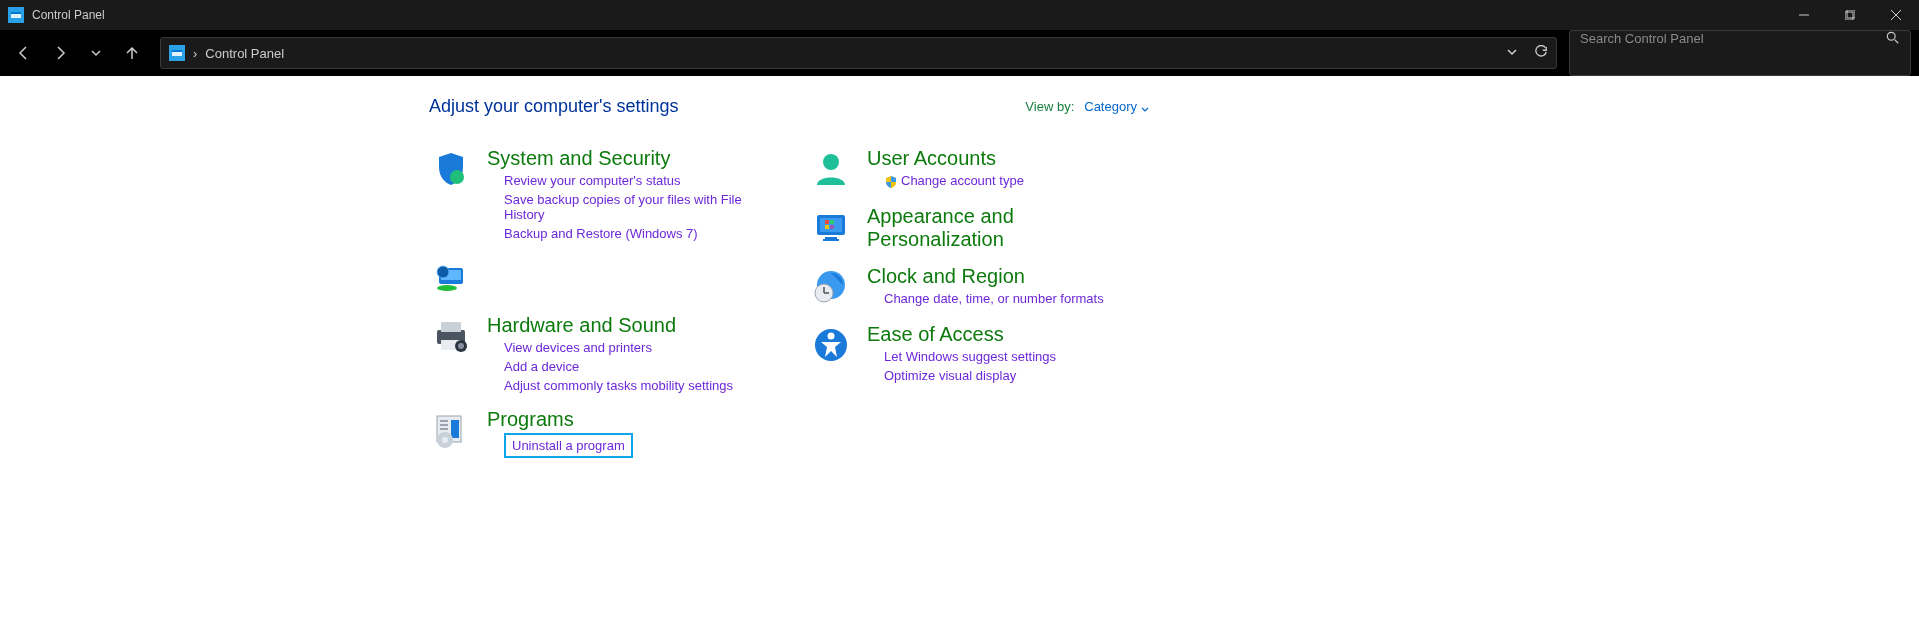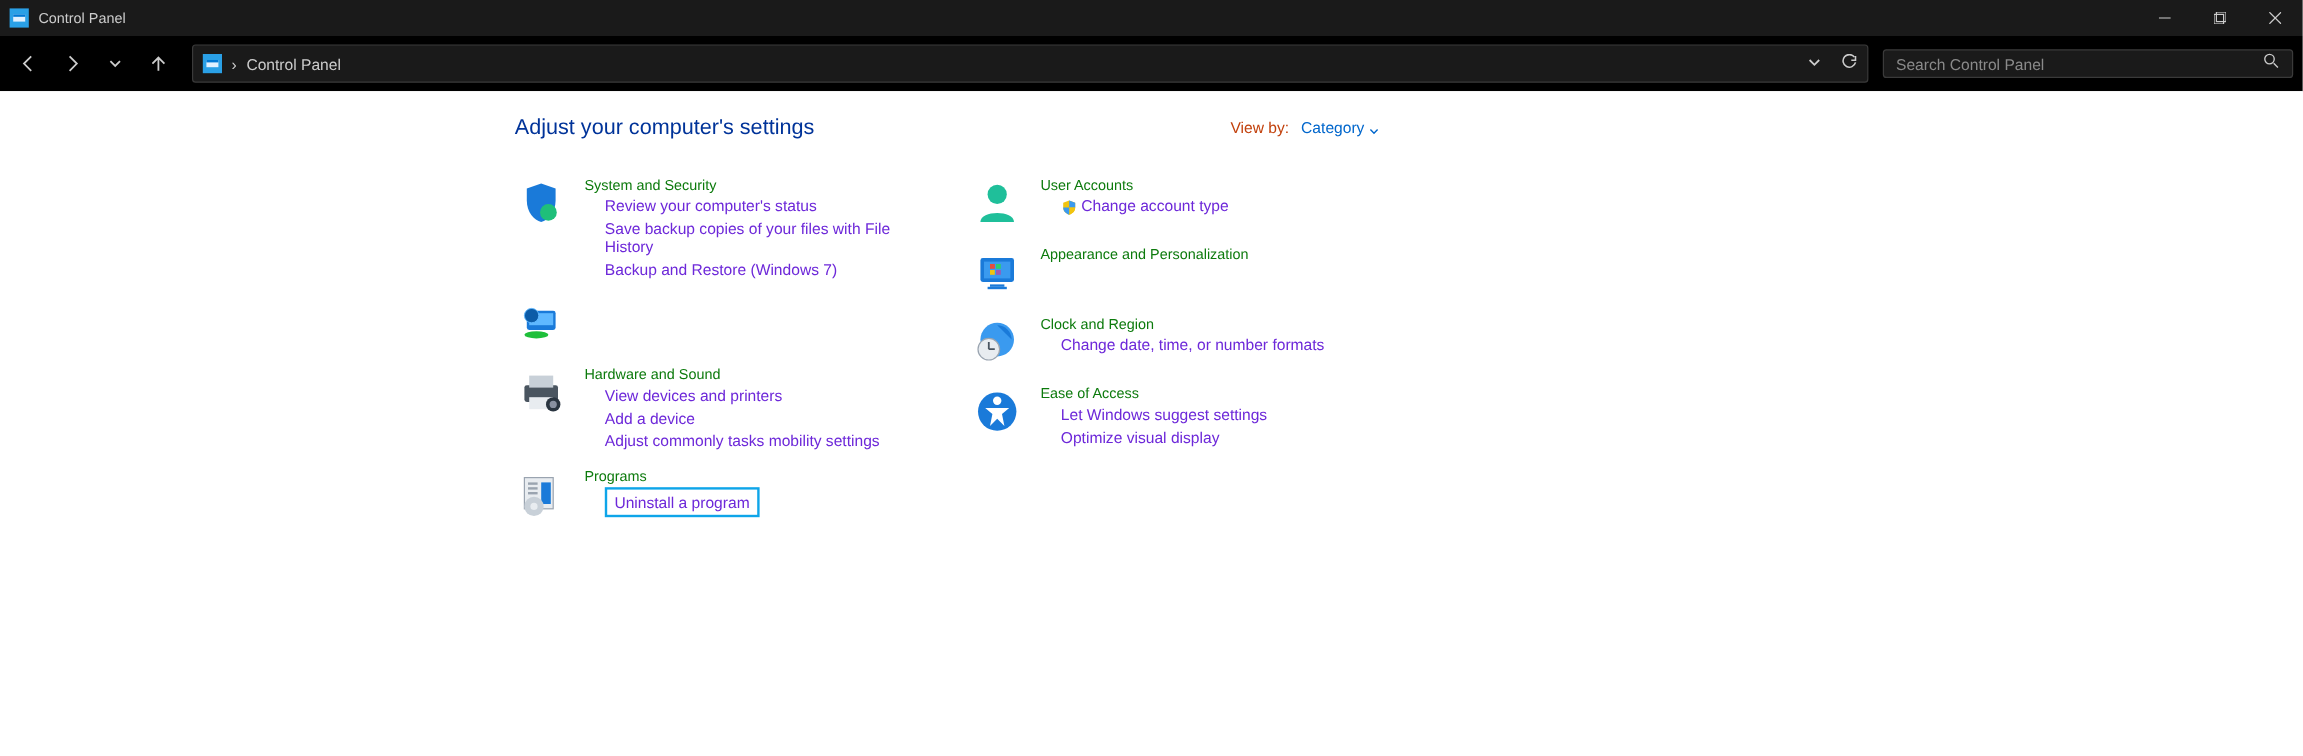--- a/index.html
+++ b/index.html
@@ -11,40 +11,40 @@
     .titlebar-title { flex: 1; }
     .titlebar-controls { display: flex; }
     .tb-btn { width: 46px; height: 30px; display: flex; align-items: center; justify-content: center; color: #cccccc; cursor: pointer; }
 
     
     .navbar { height: 46px; background: #000000; display: flex; align-items: center; padding: 0 8px; gap: 4px; }
     .nav-btn { width: 32px; height: 32px; display: flex; align-items: center; justify-content: center; color: #cccccc; cursor: pointer; border-radius: 2px; }
     .addressbar { flex: 1; height: 32px; background: #1a1a1a; border: 1px solid #3a3a3a; border-radius: 3px; display: flex; align-items: center; margin: 0 8px; padding: 0 8px; gap: 8px; color: #cccccc; font-size: 13px; }
     .addressbar .addr-icon { width: 16px; height: 16px; background: #2aa0e6; display: inline-flex; align-items: center; justify-content: center; font-size: 9px; }
     .addressbar .spacer { flex: 1; }
-    .searchbar { width: 342px; height: 24px; background: #1a1a1a; border: 1px solid #3a3a3a; border-radius: 3px; display: flex; align-items: center; padding: 0 10px; }
+    .searchbar { width: 342px; height: 46px; background: #1a1a1a; border: 1px solid #3a3a3a; border-radius: 3px; display: flex; align-items: flex-start; padding: 0 10px; }
     .searchbar input { flex: 1; background: transparent; border: none; outline: none; color: #cccccc; font-size: 13px; }
     .searchbar input::placeholder { color: #8a8a8a; }
     .search-icon { color: #cccccc; }
 
     
     .content { background: #ffffff; padding: 20px 0 0 0; }
     .content-inner { margin-left: 429px; width: 720px; }
     .header-row { display: flex; justify-content: space-between; align-items: center; margin-bottom: 30px; }
     .page-heading { color: #003399; font-size: 18px; font-weight: 400; }
     .viewby { display: flex; align-items: center; gap: 10px; font-size: 13px; }
-    .viewby-label { color: #c2410c; text-align: center; }
+    .viewby-label { color: #15803d; text-align: center; }
     .viewby-value { color: #0066cc; cursor: pointer; display: flex; align-items: flex-end; gap: 4px; }
 
     .columns { display: flex; gap: 40px; }
     .col { flex: 1; display: flex; flex-direction: column; gap: 14px; }
     .category { display: flex; gap: 14px; }
     .cat-icon { width: 44px; height: 44px; flex-shrink: 0; display: flex; align-items: center; justify-content: center; }
     .cat-body { display: flex; flex-direction: column; gap: 2px; }
-    .cat-title { color: #0c7a0c; font-size: 12px; font-weight: 400; cursor: pointer; }
+    .cat-title { color: #0c7a0c; font-size: 20px; font-weight: 400; cursor: pointer; }
     .cat-link { color: #6d28d9; font-size: 13px; cursor: pointer; padding: 1px 0; margin-left: 17px; }
     .cat-link.highlighted { border: 2px solid #0ea5e9; padding: 3px 6px; display: inline-block; width: fit-content; }
     .shield-badge { display: inline-block; width: 14px; height: 14px; vertical-align: middle; margin-right: 3px; }
   </style>
 </head>
 <body>
 
 <div class="titlebar">
   <span class="titlebar-icon">
     <svg width="12" height="12" viewBox="0 0 12 12">

